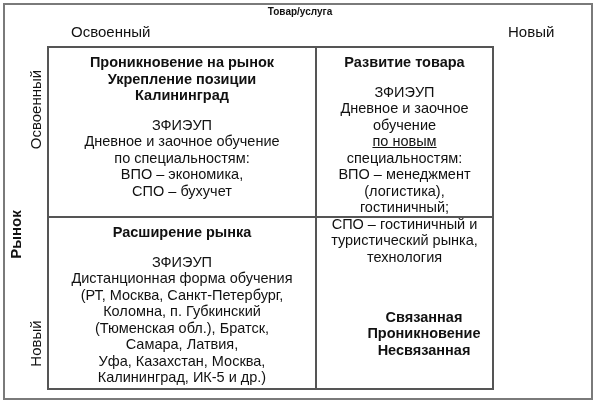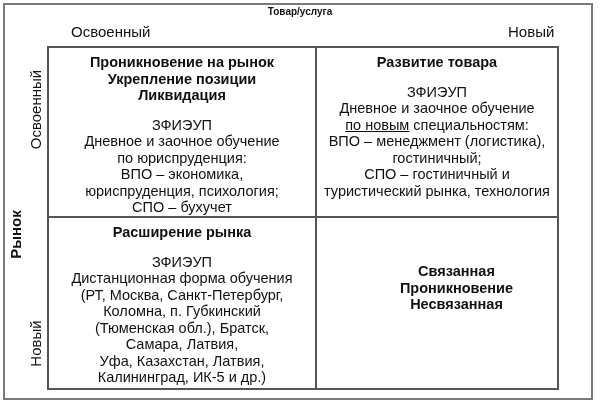--- a/index.html
+++ b/index.html
@@ -9,29 +9,29 @@
              border: 2px solid #7a7a7a; box-sizing: border-box; }
     .top-title { position: absolute; left: 0; width: 600px; top: 6px; text-align: center;
                  font-weight: bold; font-size: 10px; }
     .col-label { position: absolute; top: 23px; font-size: 15px; }
     .col-left { left: 71px; }
     .col-right { left: 508px; }
     .row-label { position: absolute; font-size: 15px; transform: rotate(-90deg);
                  transform-origin: center center; white-space: nowrap; }
     .row-top { left: -10px; top: 101px; width: 90px; text-align: center; }
     .row-bottom { left: -10px; top: 335px; width: 90px; text-align: center; }
-    .grid { position: absolute; left: 47px; top: 46px; width: 512px; height: 344px;
+    .grid { position: absolute; left: 47px; top: 46px; width: 447px; height: 344px;
             border: 2px solid #555; box-sizing: border-box; display: grid;
             grid-template-columns: 268px 1fr; grid-template-rows: 170px 1fr; }
     .cell { box-sizing: border-box; text-align: center; font-size: 14.5px; line-height: 16.5px;
             padding-top: 6px; }
     .cell.tl { border-right: 2px solid #555; border-bottom: 2px solid #555; }
     .cell.tr { border-bottom: 2px solid #555; }
     .cell.bl { border-right: 2px solid #555; }
-    .cell.br { display: flex; align-items: center; justify-content: center; padding-top: 0; padding-bottom: 30px; padding-left: 39px; }
+    .cell.br { display: flex; align-items: flex-end; justify-content: center; padding-top: 0; padding-bottom: 30px; padding-left: 39px; }
     .title { font-weight: bold; display: block; }
     .org { display: block; margin-top: 13px; }
     .line { display: block; }
     .u { text-decoration: underline; }
     .strat { font-weight: bold; display: block; font-size: 14.5px; line-height: 16.5px; }
   </style>
 </head>
 <body>
 
 <div class="frame"></div>
@@ -41,47 +41,46 @@
 <div class="col-label col-right">Новый</div>
 
 <div class="row-label" style="left:-10px; top:226px; width:50px; text-align:center; font-weight:bold;">Рынок</div>
 <div class="row-label row-top">Освоенный</div>
 <div class="row-label row-bottom">Новый</div>
 
 <div class="grid">
   <div class="cell tl">
     <span class="title">Проникновение на рынок</span>
     <span class="title">Укрепление позиции</span>
-    <span class="title">Ликвидация</span>
+    <span class="title">Калининград</span>
     <span class="org">ЗФИЭУП</span>
     <span class="line">Дневное и заочное обучение</span>
-    <span class="line">по юриспруденция:</span>
+    <span class="line">по специальностям:</span>
     <span class="line">ВПО – экономика,</span>
-    <span class="line">юриспруденция, психология;</span>
     <span class="line">СПО – бухучет</span>
   </div>
   <div class="cell tr">
     <span class="title">Развитие товара</span>
     <span class="org">ЗФИЭУП</span>
     <span class="line">Дневное и заочное обучение</span>
     <span class="line"><span class="u">по новым</span><span> специальностям:</span></span>
     <span class="line">ВПО – менеджмент (логистика),</span>
     <span class="line">гостиничный;</span>
     <span class="line">СПО – гостиничный и</span>
     <span class="line">туристический рынка, технология</span>
   </div>
   <div class="cell bl">
     <span class="title">Расширение рынка</span>
     <span class="org">ЗФИЭУП</span>
     <span class="line">Дистанционная форма обучения</span>
     <span class="line">(РТ, Москва, Санкт-Петербург,</span>
     <span class="line">Коломна, п. Губкинский</span>
     <span class="line">(Тюменская обл.), Братск,</span>
     <span class="line">Самара, Латвия,</span>
-    <span class="line">Уфа, Казахстан, Латвия,</span>
+    <span class="line">Уфа, Казахстан, Москва,</span>
     <span class="line">Калининград, ИК-5 и др.)</span>
   </div>
   <div class="cell br">
     <div>
       <span class="strat">Связанная</span>
       <span class="strat">Проникновение</span>
       <span class="strat">Несвязанная</span>
     </div>
   </div>
 </div>

